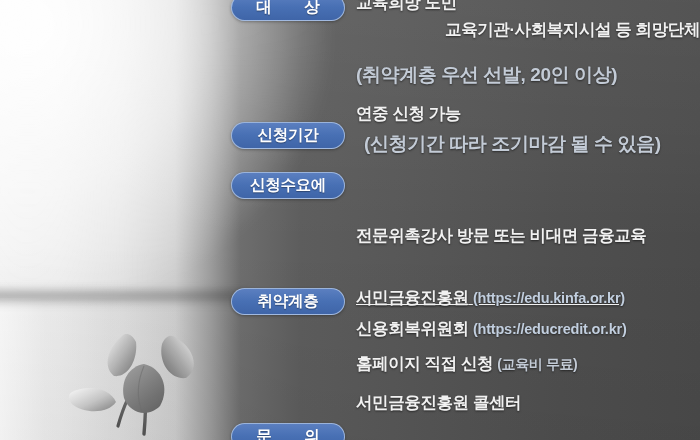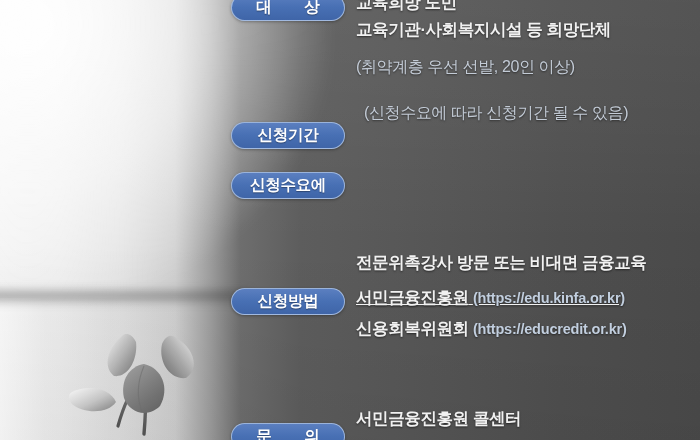--- a/index.html
+++ b/index.html
@@ -132,22 +132,22 @@
     color: #f1f1f1;
     font-size: 16.5px;
     font-weight: bold;
     letter-spacing: -0.4px;
     white-space: nowrap;
     text-shadow: 0 1px 2px rgba(0,0,0,0.55);
     line-height: 1.0;
   }
   .line.sub {
     color: #c3cbd6;
-    font-size: 16px;
-    font-weight: normal;
+    font-size: 19px;
+    font-weight: bold;
     text-shadow: 0 1px 2px rgba(0,0,0,0.5);
   }
   .note {
     color: #c3cbd6;
     font-size: 14px;
     font-weight: bold;
   }
   .url {
     color: #c2cfdf;
     font-size: 14.5px;
@@ -204,46 +204,51 @@
         <path d="M86 48 C 80 62, 78 78, 84 94" stroke="#6a6a6a" stroke-width="1.1" fill="none" opacity="0.55"></path>
       </g>
     </svg>
   </div>
 
   <div class="rows">
 
     <div class="badge wide-space" style="top:-6px;">대 상</div>
     <div class="lines" style="top:-6px;">
       <div class="line" style="margin-bottom:10px;">교육희망 도민</div>
-      <div class="line" style="margin-bottom:22px;">교육기관·사회복지시설  등 희망단체</div>
+      <div class="line" style="margin-bottom:28px;text-align:right;">교육기관·사회복지시설  등 희망단체</div>
       <div class="line sub">(취약계층 우선 선발, 20인 이상)</div>
     </div>
 
     <div class="badge" style="top:122px;">신청기간</div>
     <div class="lines" style="top:105px;">
-      <div class="line sub" style="padding-left:8px;">(신청수요에 따라 신청기간 될 수 있음)</div>
+      <div class="line" style="margin-bottom:12px;">연중 신청 가능</div>
+      <div class="line sub" style="padding-left:8px;">(신청기간 따라 조기마감 될 수 있음)</div>
     </div>
 
     <div class="badge" style="top:172px;">신청수요에</div>
 
-    <div class="lines" style="top:254px;">
+    <div class="lines" style="top:227px;">
       <div class="line">전문위촉강사  방문 또는 비대면 금융교육</div>
     </div>
 
-    <div class="badge" style="top:288px;">신청방법</div>
+    <div class="badge" style="top:288px;">취약계층</div>
     <div class="lines" style="top:289px;">
       <div class="line" style="margin-bottom:14px;text-decoration:underline;">
         <span>서민금융진흥원</span>
         <span class="url">(https://edu.kinfa.or.kr)</span>
       </div>
       <div class="line" style="margin-bottom:19px;">
         <span>신용회복위원회</span>
         <span class="url">(https://educredit.or.kr)</span>
       </div>
+      <div class="line">
+        <span>홈페이지  직접 신청</span>
+        <span class="note">(교육비 무료)</span>
+      </div>
     </div>
 
     <div class="badge wide-space" style="top:423px;">문 의</div>
-    <div class="lines" style="top:410px;">
+    <div class="lines" style="top:394px;">
       <div class="line">서민금융진흥원 콜센터</div>
     </div>
 
   </div>
 </div>
 
 </body></html>

